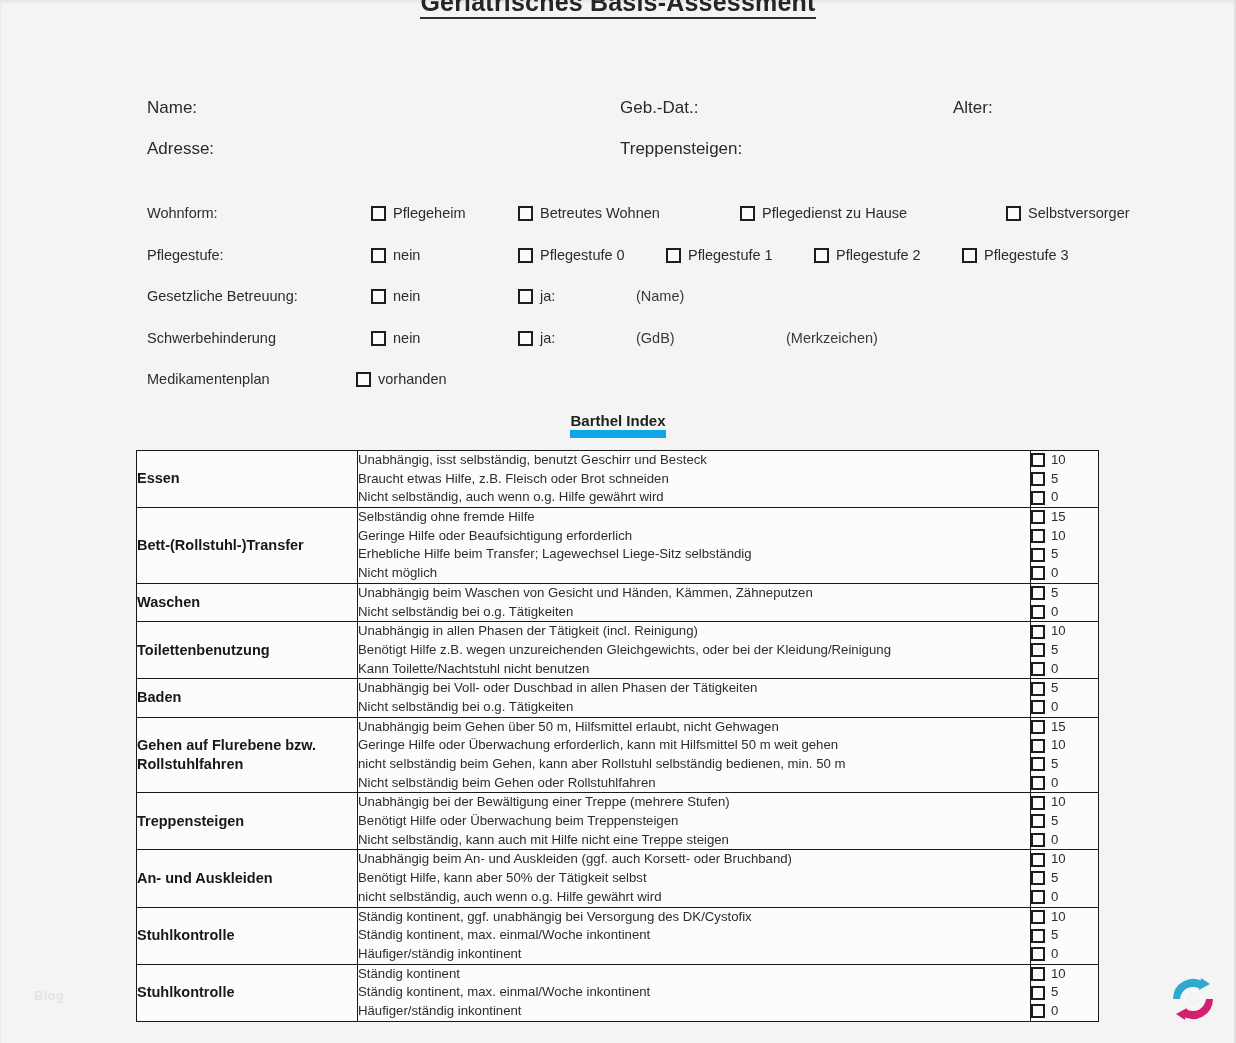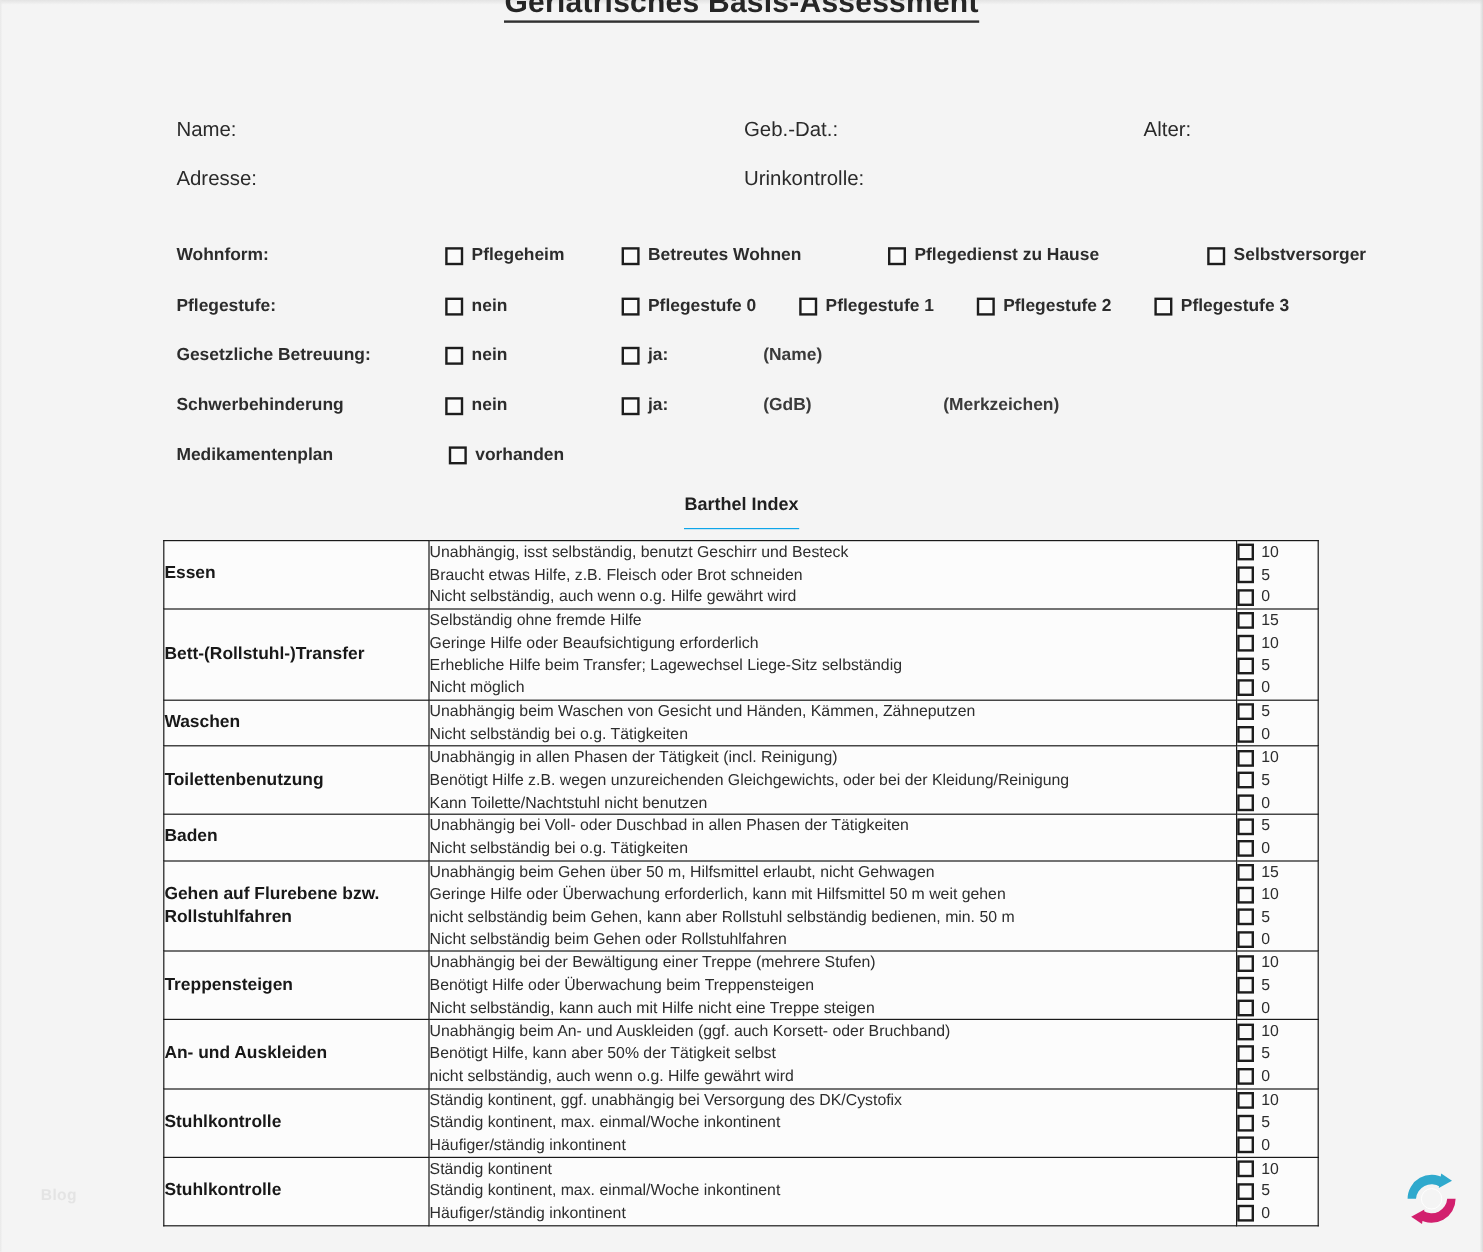--- a/index.html
+++ b/index.html
@@ -51,21 +51,21 @@
 
   
   .hdr { position: absolute; font-size: 17px; color: #2a2a2a; white-space: nowrap; }
   .hdr-name      { left: 147px; top: 98px; }
   .hdr-adresse   { left: 147px; top: 139px; }
   .hdr-geb       { left: 620px; top: 98px; }
   .hdr-erhebung  { left: 620px; top: 139px; }
   .hdr-alter     { left: 953px; top: 98px; }
 
   
-  .cbrow { position: absolute; left: 0; width: 1028px; height: 22px; font-weight: bold; }
+  .cbrow { position: absolute; left: 0; width: 1028px; height: 22px; }
   .cbrow .rlabel {
     position: absolute;
     left: 147px;
     top: 0;
     font-size: 14.5px;
     color: #2c2c2c;
     white-space: nowrap;
   }
   .opt {
     position: absolute;
@@ -99,22 +99,22 @@
     position: absolute;
     top: 412px;
     left: 0;
     width: 1236px;
     text-align: center;
     font-size: 15px;
     font-weight: bold;
     color: #202020;
   }
   .barthel-head span {
-    border-bottom: 1px solid #0ea5e9;
-    padding-bottom: 11px;
+    border-bottom: 8px solid #0ea5e9;
+    padding-bottom: 1px;
   }
 
   
   .bi-table {
     position: absolute;
     left: 136px;
     top: 450px;
     width: 962px;
     border-collapse: collapse;
     table-layout: fixed;
@@ -190,21 +190,21 @@
 <div class="scan-left"></div>
 <div class="scan-right"></div>
 
 <div class="doc-title">
   <span>Geriatrisches Basis-Assessment</span>
 </div>
 
 <div class="hdr hdr-name">Name:</div>
 <div class="hdr hdr-adresse">Adresse:</div>
 <div class="hdr hdr-geb">Geb.-Dat.:</div>
-<div class="hdr hdr-erhebung">Urinkontrolle:</div>
+<div class="hdr hdr-erhebung">Treppensteigen:</div>
 <div class="hdr hdr-alter">Alter:</div>
 
 <div id="checkbox-rows">
     <div class="cbrow" style="top: 205px;">
       <div class="rlabel">Wohnform:</div>
       <label class="opt" style="left: 371px;">
         <span class="box"></span>
         <span>Pflegeheim</span>
       </label>
       <label class="opt" style="left: 518px;">
@@ -263,21 +263,21 @@
       </label>
       <label class="opt" style="left: 518px;">
         <span class="box"></span>
         <span>ja:</span>
       </label>
       <div class="plainlabel" style="left: 636px;">(GdB)</div>
       <div class="plainlabel" style="left: 786px;">(Merkzeichen)</div>
     </div>
     <div class="cbrow" style="top: 371px;">
       <div class="rlabel">Medikamentenplan</div>
-      <label class="opt" style="left: 374px; align-items: center;">
+      <label class="opt" style="left: 356px; align-items: center;">
         <span class="box"></span>
         <span>vorhanden</span>
       </label>
     </div>
   </div>
 
 <div class="barthel-head">
   <span>Barthel Index</span>
 </div>
 

